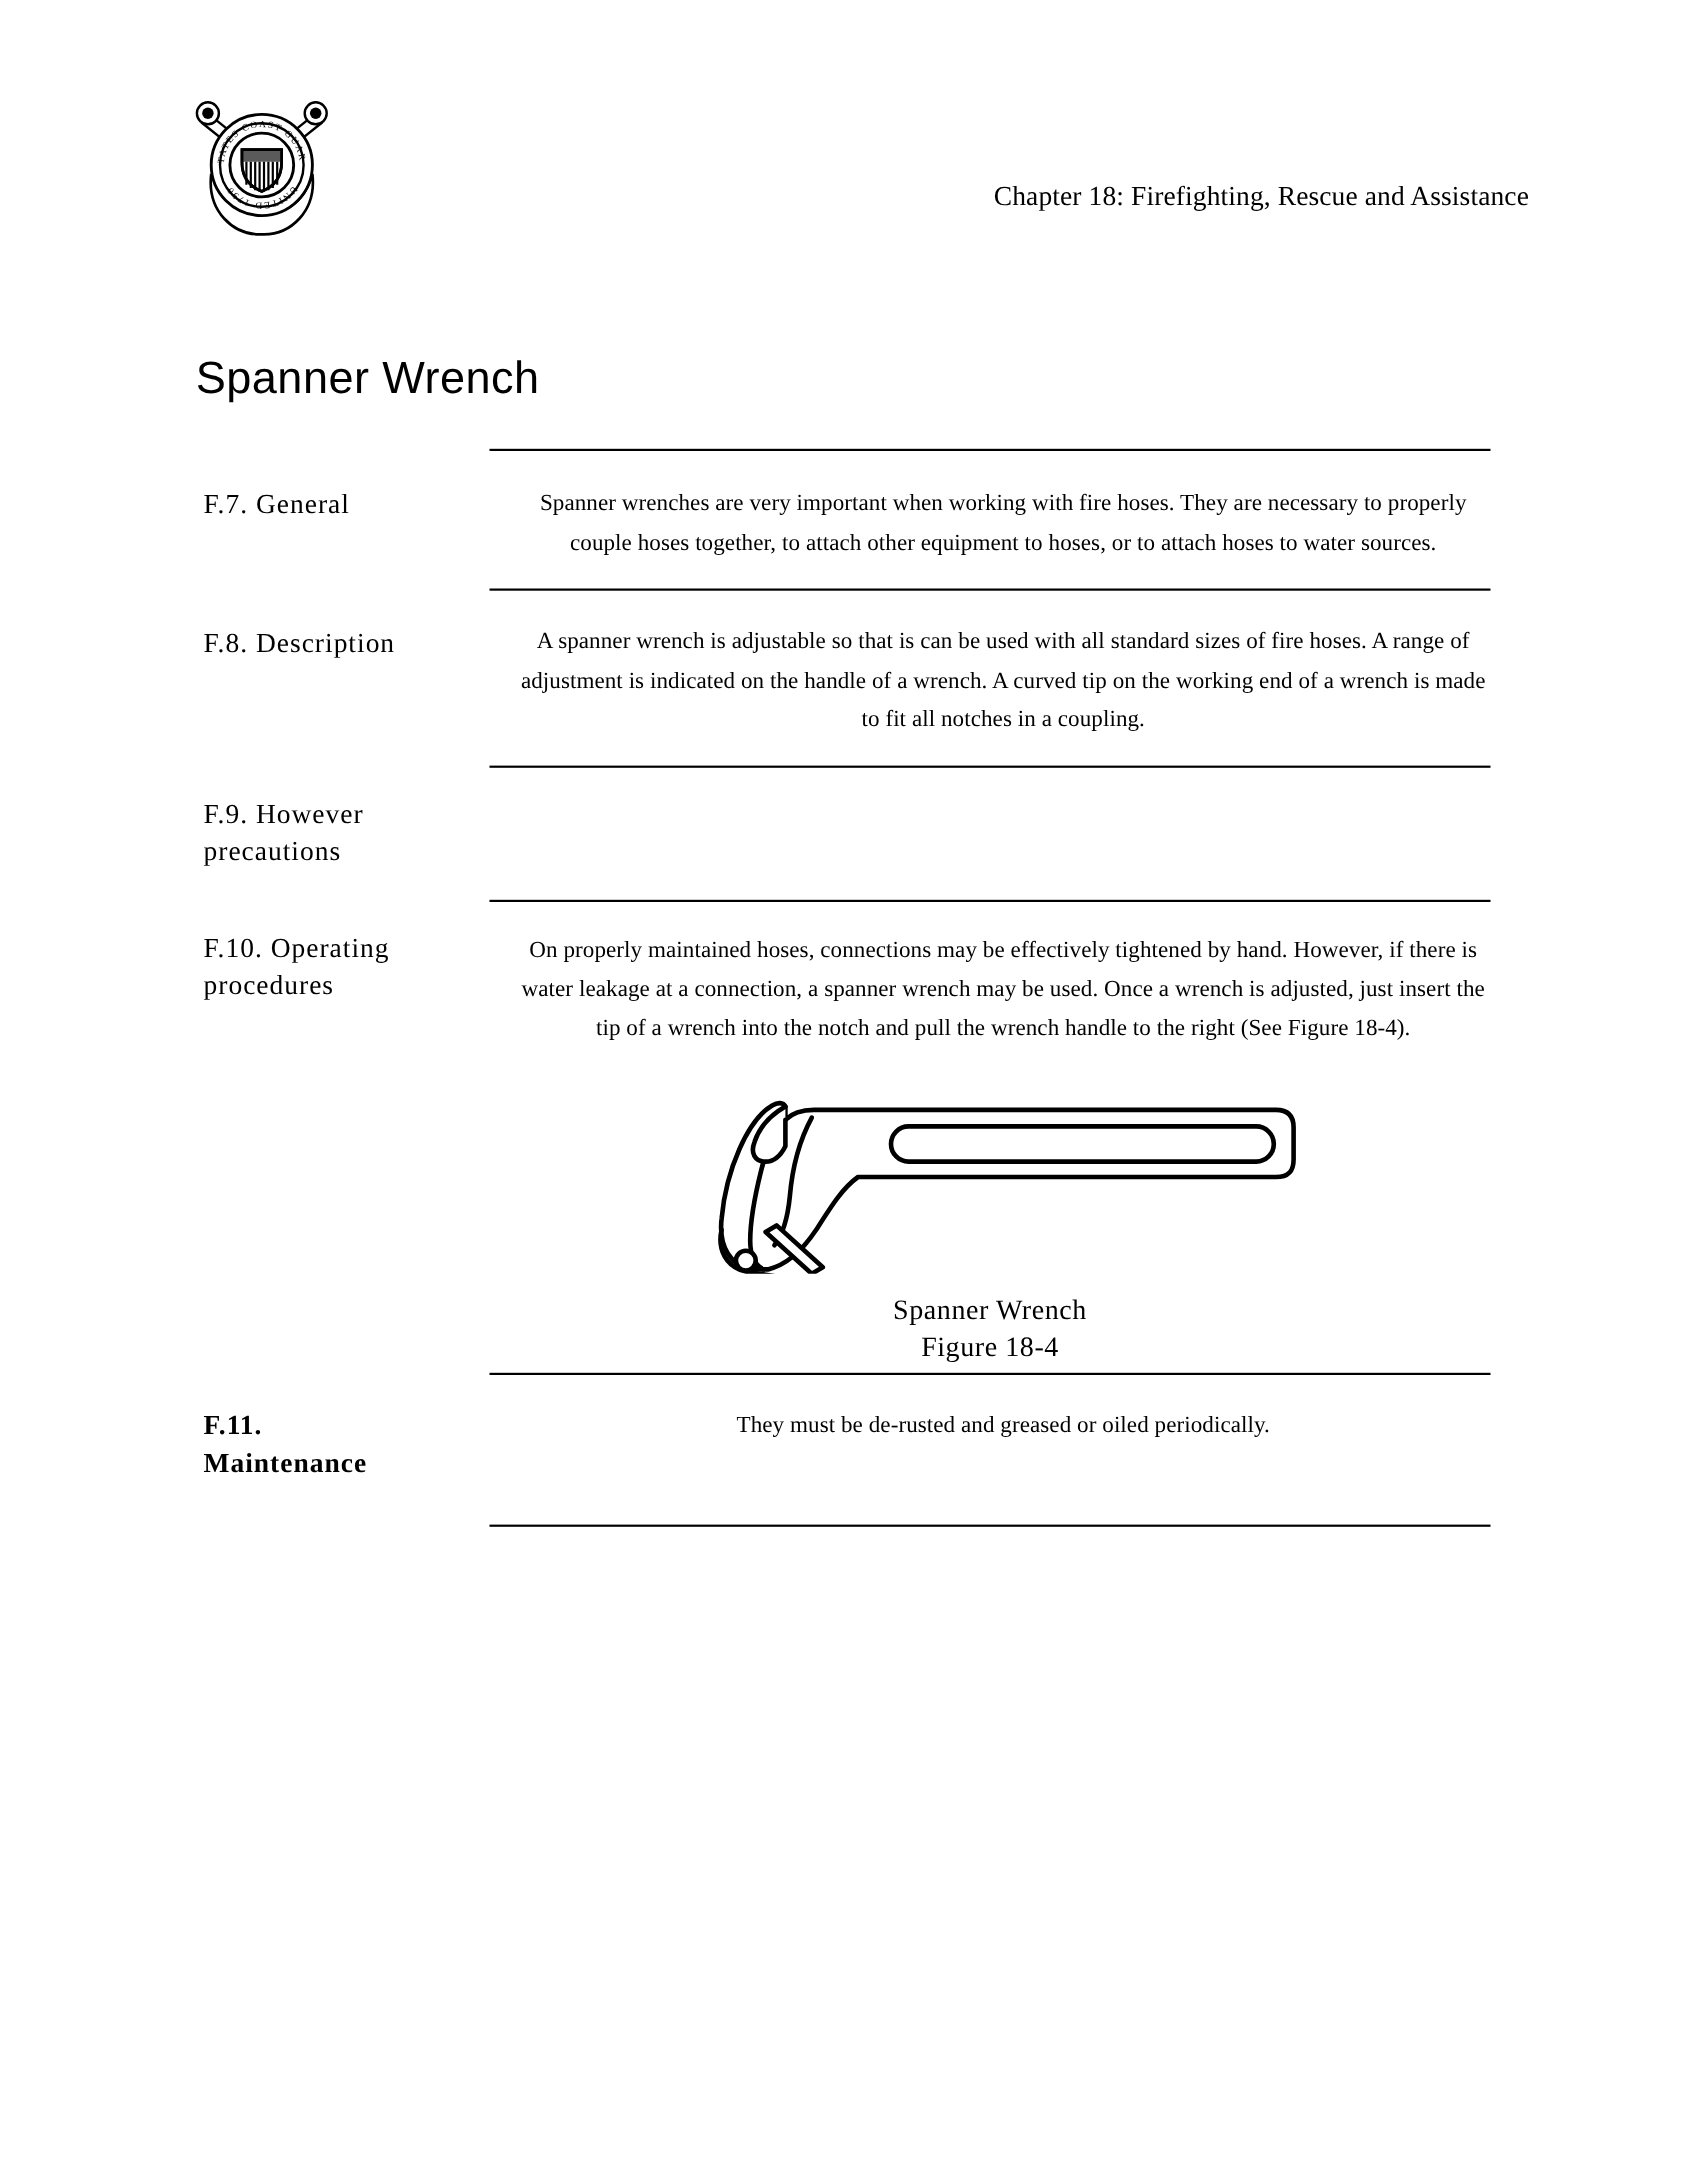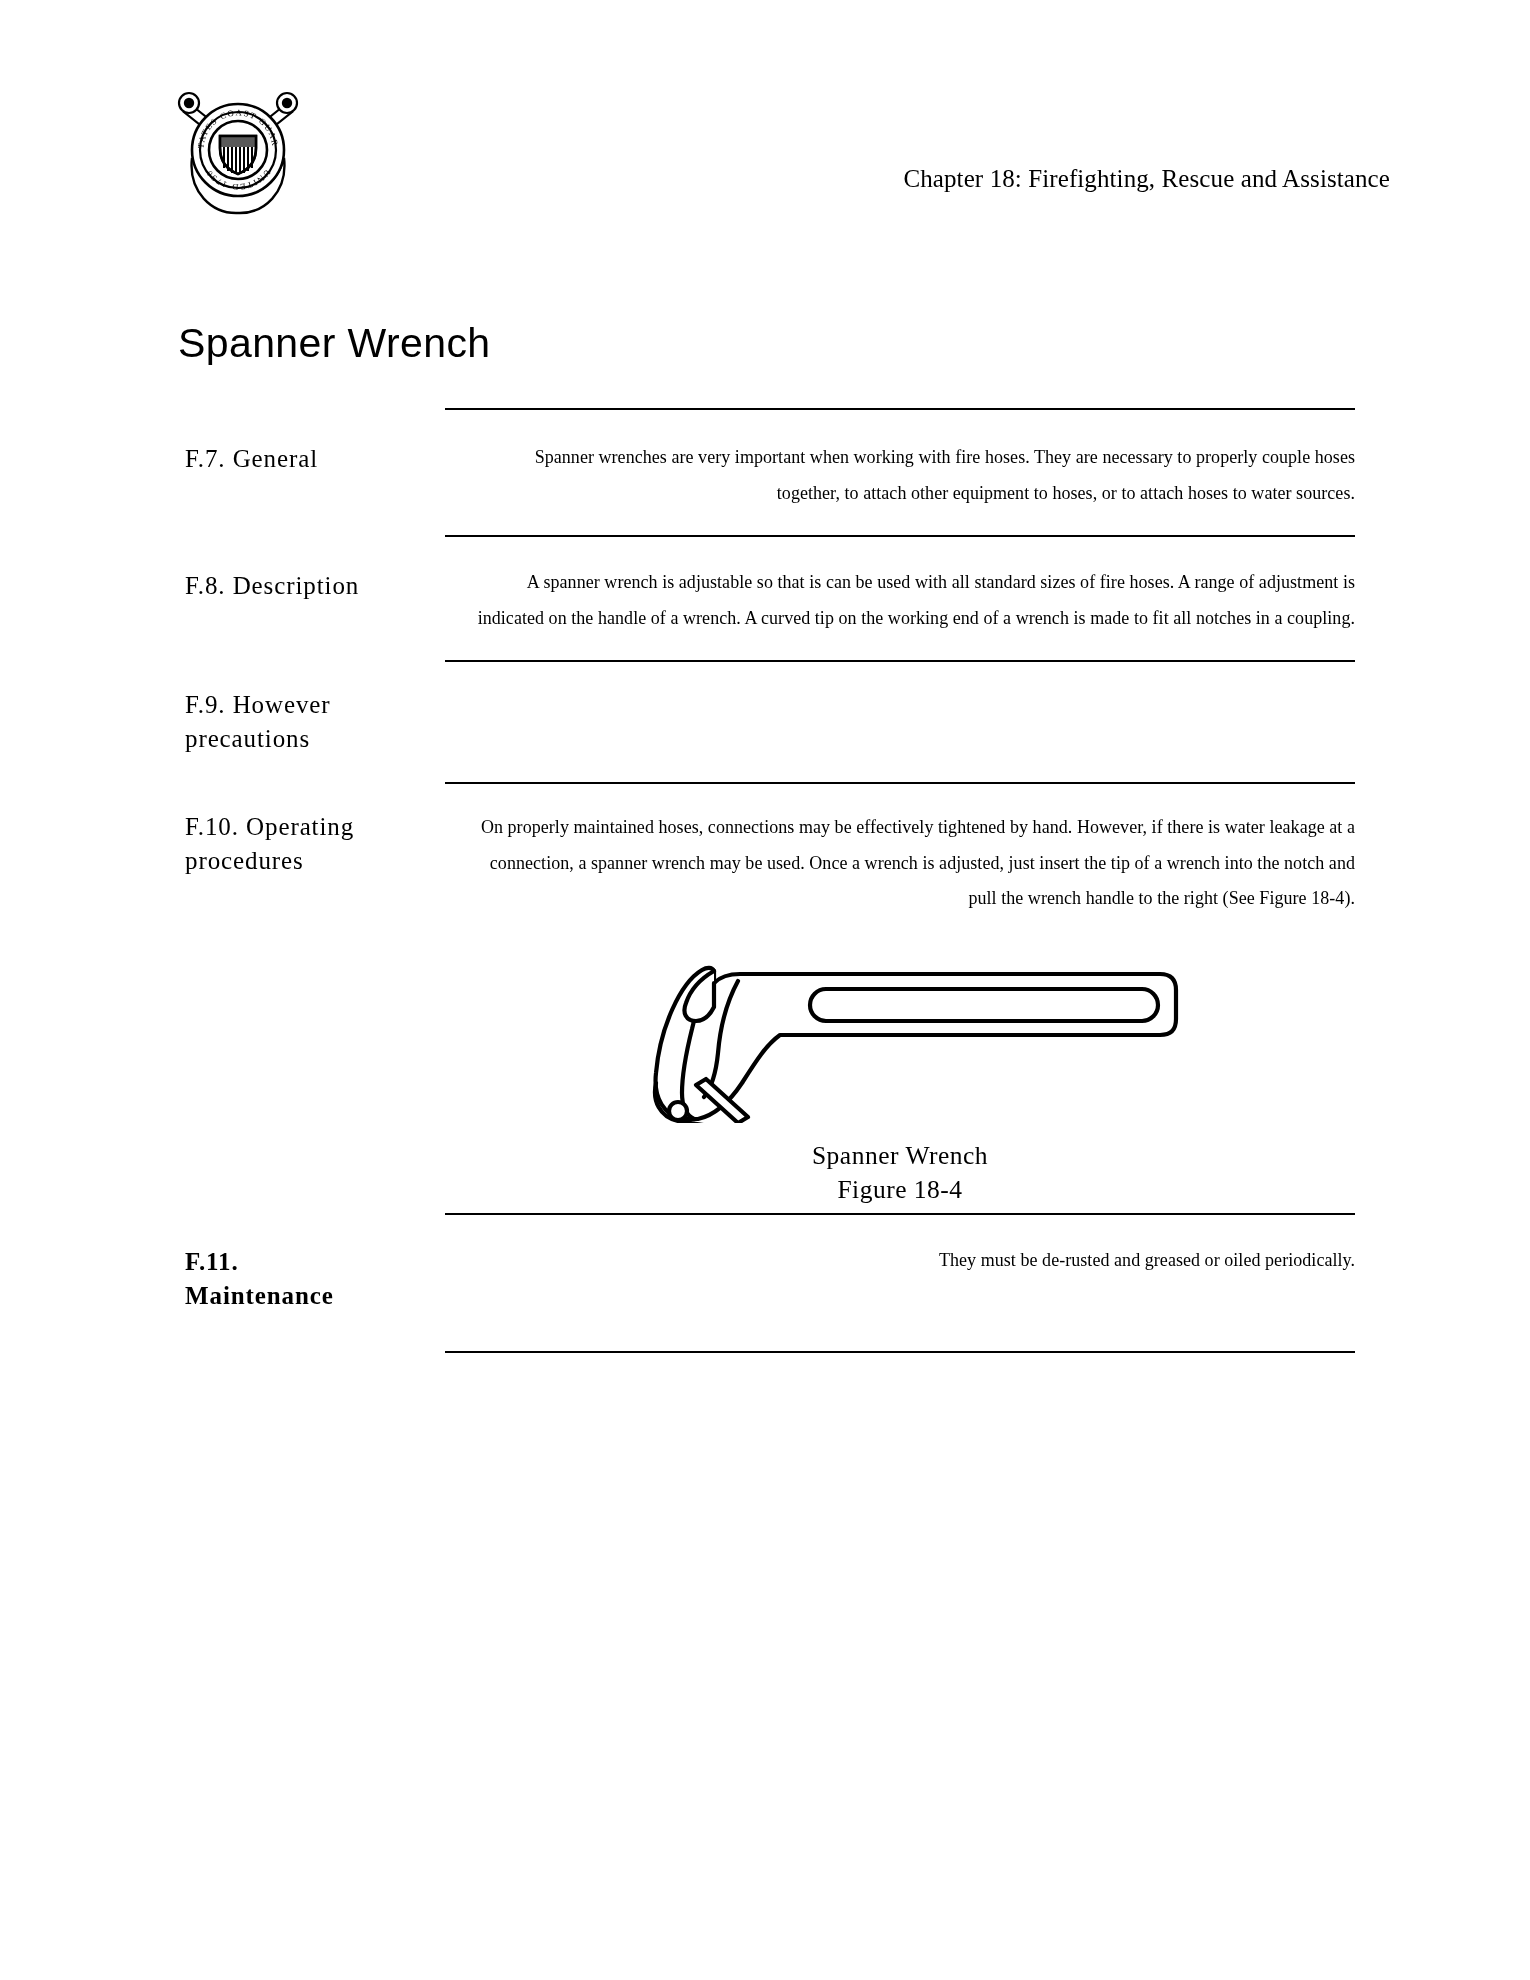--- a/index.html
+++ b/index.html
@@ -87,25 +87,25 @@
     flex: 0 0 260px;
     box-sizing: border-box;
     padding-right: 16px;
     font-size: 25px;
     line-height: 34px;
     letter-spacing: 0.9px;
     font-family: "Liberation Serif", "DejaVu Serif", serif;
   }
   .row-body {
     flex: 1 1 auto;
-    font-size: 18px;
+    font-size: 21px;
     line-height: 35.5px;
     letter-spacing: 0.05px;
     font-family: "Liberation Serif", "DejaVu Serif", serif;
-    text-align: right;
+    text-align: center;
   }
 
   .pad-general  { padding: 30px 0 24px 0; }
   .pad-desc     { padding: 28px 0 24px 0; }
   .pad-safety   { padding: 26px 0 26px 0; }
   .pad-oper     { padding: 26px 0 10px 0; }
   .pad-maint    { padding: 28px 0 38px 0; }
 
   .row-label.pad-general { padding-top: 32px; }
   .row-label.pad-desc    { padding-top: 32px; }

